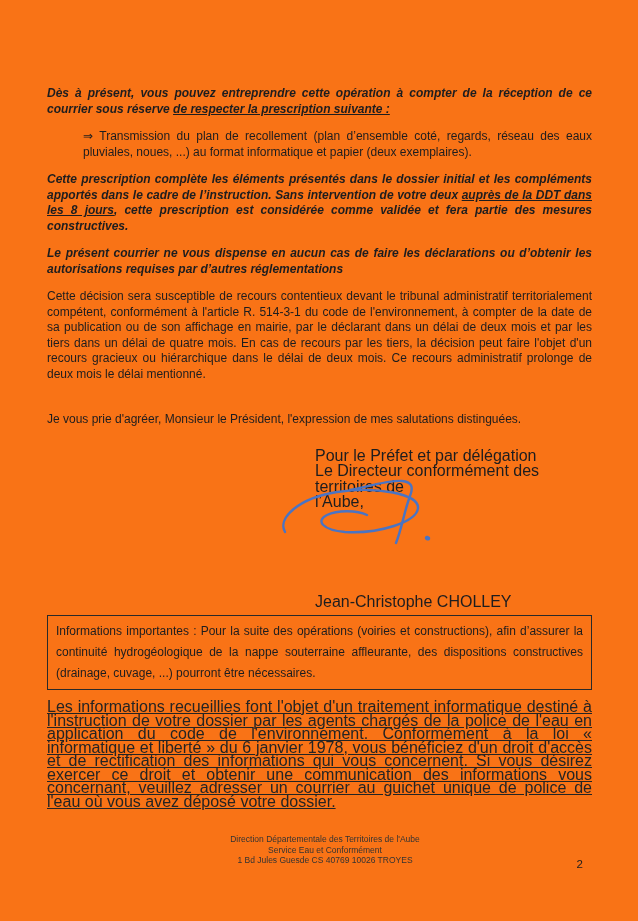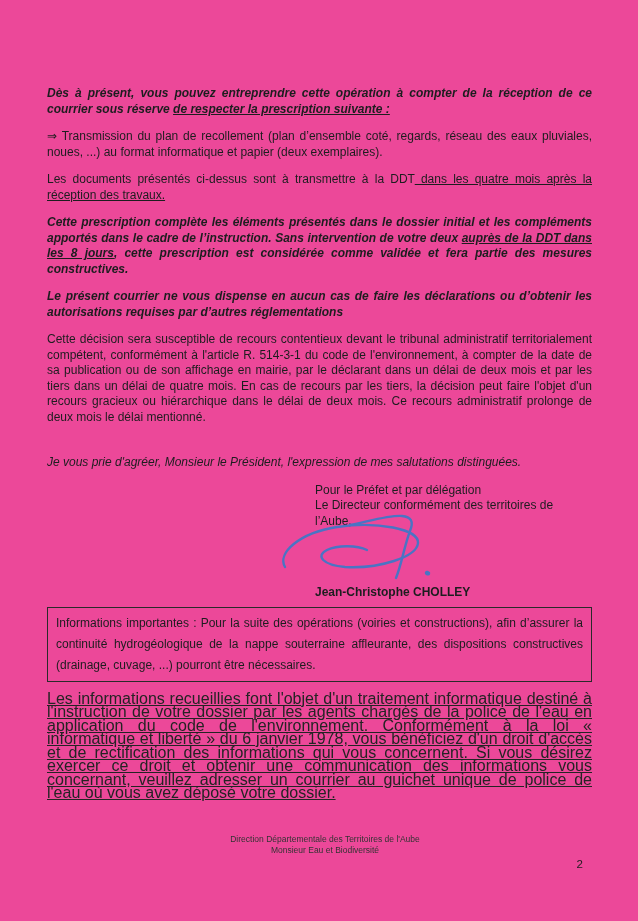--- a/index.html
+++ b/index.html
@@ -5,40 +5,40 @@
   * { margin:0; padding:0; box-sizing:border-box; }
   html, body { background:#ffffff; }
   body {
     width:638px; height:921px;
     font-family:"Liberation Sans", sans-serif;
     color:#1d1d1f;
   }
   .page {
     position:relative;
     width:638px; height:921px;
-    background:#ec4899;
+    background:#f97316;
     padding:86px 46px 0 47px;
     overflow:hidden;
   }
   .para { font-size:12px; line-height:15.5px; margin-bottom:12px; }
   .justify { text-align:justify; }
   .emph { font-weight:bold; font-style:italic; }
   .u { text-decoration:underline; }
-  .bullet-para { }
+  .bullet-para { margin-left:36px; }
   .arrow { font-style:normal; }
   .mb-lg { margin-bottom:30px; }
-  .mb-xl { margin-bottom:12px;font-style:italic; }
+  .mb-xl { margin-bottom:20px; }
 
   .signature-block {
     position:relative;
     margin-left:268px;
     margin-bottom:6px;
-    font-size:12px; line-height:15.5px;
+    font-size:16px; line-height:15.5px;
   }
-  .sig-name { margin-top:56px;font-weight:bold; }
+  .sig-name { margin-top:84px; }
   .sig-ink { position:absolute; left:-40px; top:28px; width:200px; height:80px; }
 
   .important-box {
     border:1px solid #2a2a2a;
     padding:5px 8px;
     font-size:12px; line-height:21px;
     text-align:justify;
   }
   .legal {
     margin-top:10px;
@@ -60,21 +60,20 @@
 </style>
 </head>
 <body>
 
 <div class="page">
 
   <p class="para emph justify"><span>Dès à présent, vous pouvez entreprendre cette opération à compter de la réception de ce courrier sous réserve </span><span class="u">de respecter la prescription suivante :</span></p>
 
   <p class="para bullet-para justify"><span class="arrow">⇒</span> <span>Transmission du plan de recollement (plan d’ensemble coté, regards, réseau des eaux pluviales, noues, ...) au format informatique et papier (deux exemplaires).</span></p>
 
-  <p class="para justify"><span>Les documents présentés ci-dessus sont à transmettre à la DDT</span><span class="u"> dans les quatre mois après la réception des travaux.</span></p>
 
   <p class="para emph justify"><span>Cette prescription complète les éléments présentés dans le dossier initial et les compléments apportés dans le cadre de l’instruction. Sans intervention de votre deux </span><span class="u">auprès de la DDT dans les 8 jours</span><span>, cette prescription est considérée comme validée et fera partie des mesures constructives.</span></p>
 
   <p class="para emph justify">Le présent courrier ne vous dispense en aucun cas de faire les déclarations ou d’obtenir les autorisations requises par d’autres réglementations</p>
 
   <p class="para justify mb-lg">Cette décision sera susceptible de recours contentieux devant le tribunal administratif territorialement compétent, conformément à l'article R. 514-3-1 du code de l'environnement, à compter de la date de sa publication ou de son affichage en mairie, par le déclarant dans un délai de deux mois et par les tiers dans un délai de quatre mois. En cas de recours par les tiers, la décision peut faire l'objet d'un recours gracieux ou hiérarchique dans le délai de deux mois. Ce recours administratif prolonge de deux mois le délai mentionné.</p>
 
   <p class="para mb-xl">Je vous prie d'agréer, Monsieur le Président, l'expression de mes salutations distinguées.</p>
 
   <div class="signature-block">
@@ -90,18 +89,19 @@
     </svg>
     <div class="sig-name">Jean-Christophe CHOLLEY</div>
   </div>
 
   <div class="important-box">Informations importantes : Pour la suite des opérations (voiries et constructions), afin d’assurer la continuité hydrogéologique de la nappe souterraine affleurante, des dispositions constructives (drainage, cuvage, ...) pourront être nécessaires.</div>
 
   <p class="legal">Les informations recueillies font l'objet d'un traitement informatique destiné à l'instruction de votre dossier par les agents chargés de la police de l'eau en application du code de l'environnement. Conformément à la loi « informatique et liberté » du 6 janvier 1978, vous bénéficiez d'un droit d'accès et de rectification des informations qui vous concernent. Si vous désirez exercer ce droit et obtenir une communication des informations vous concernant, veuillez adresser un courrier au guichet unique de police de l'eau où vous avez déposé votre dossier.</p>
 
   <div class="footer">
     <div>Direction Départementale des Territoires de l'Aube</div>
-    <div>Monsieur Eau et Biodiversité</div>
+    <div>Service Eau et Conformément</div>
+    <div>1 Bd Jules Guesde CS 40769  10026 TROYES</div>
   </div>
 
   <div class="page-number">2</div>
 
 </div>
 
 </body></html>

